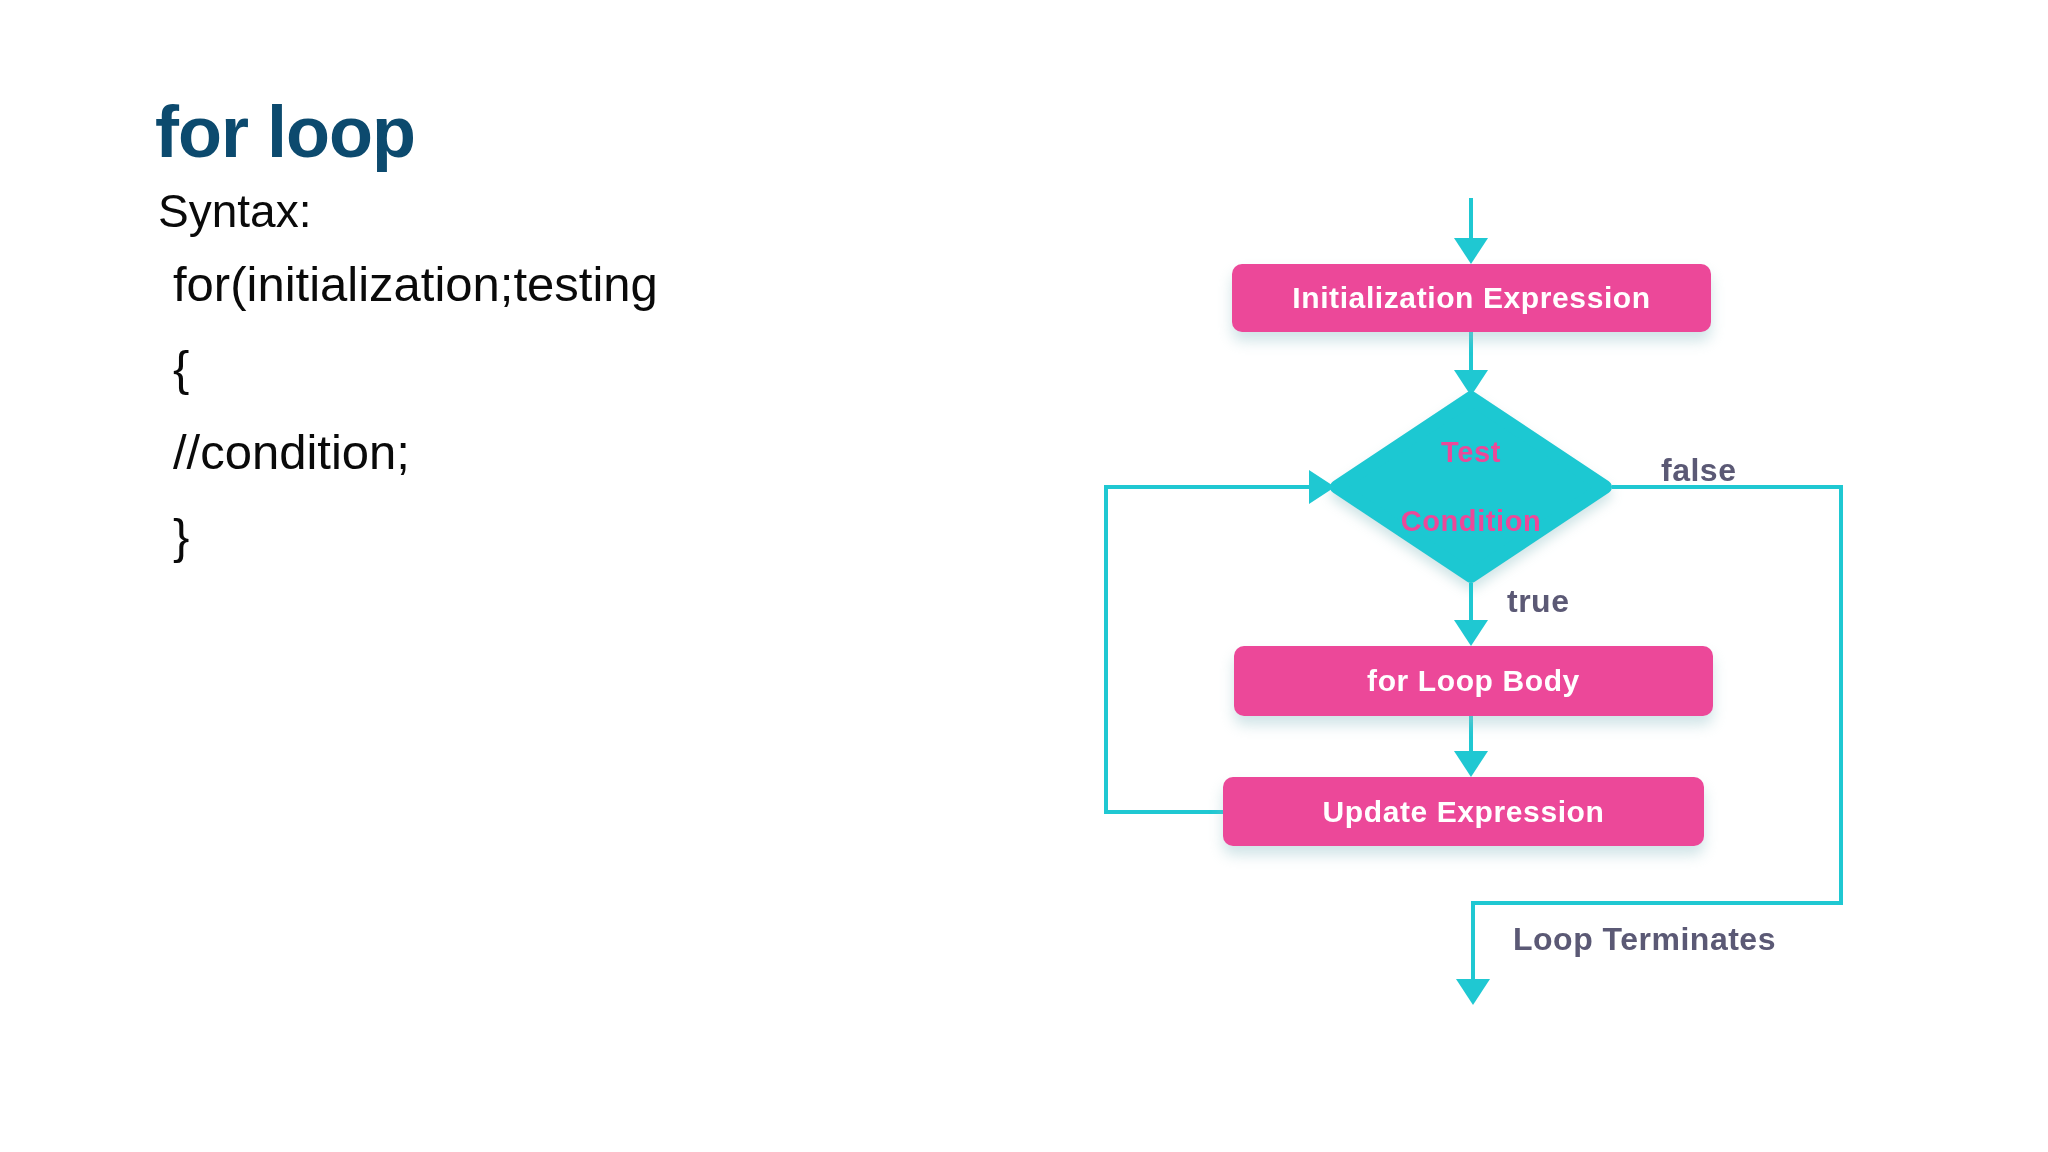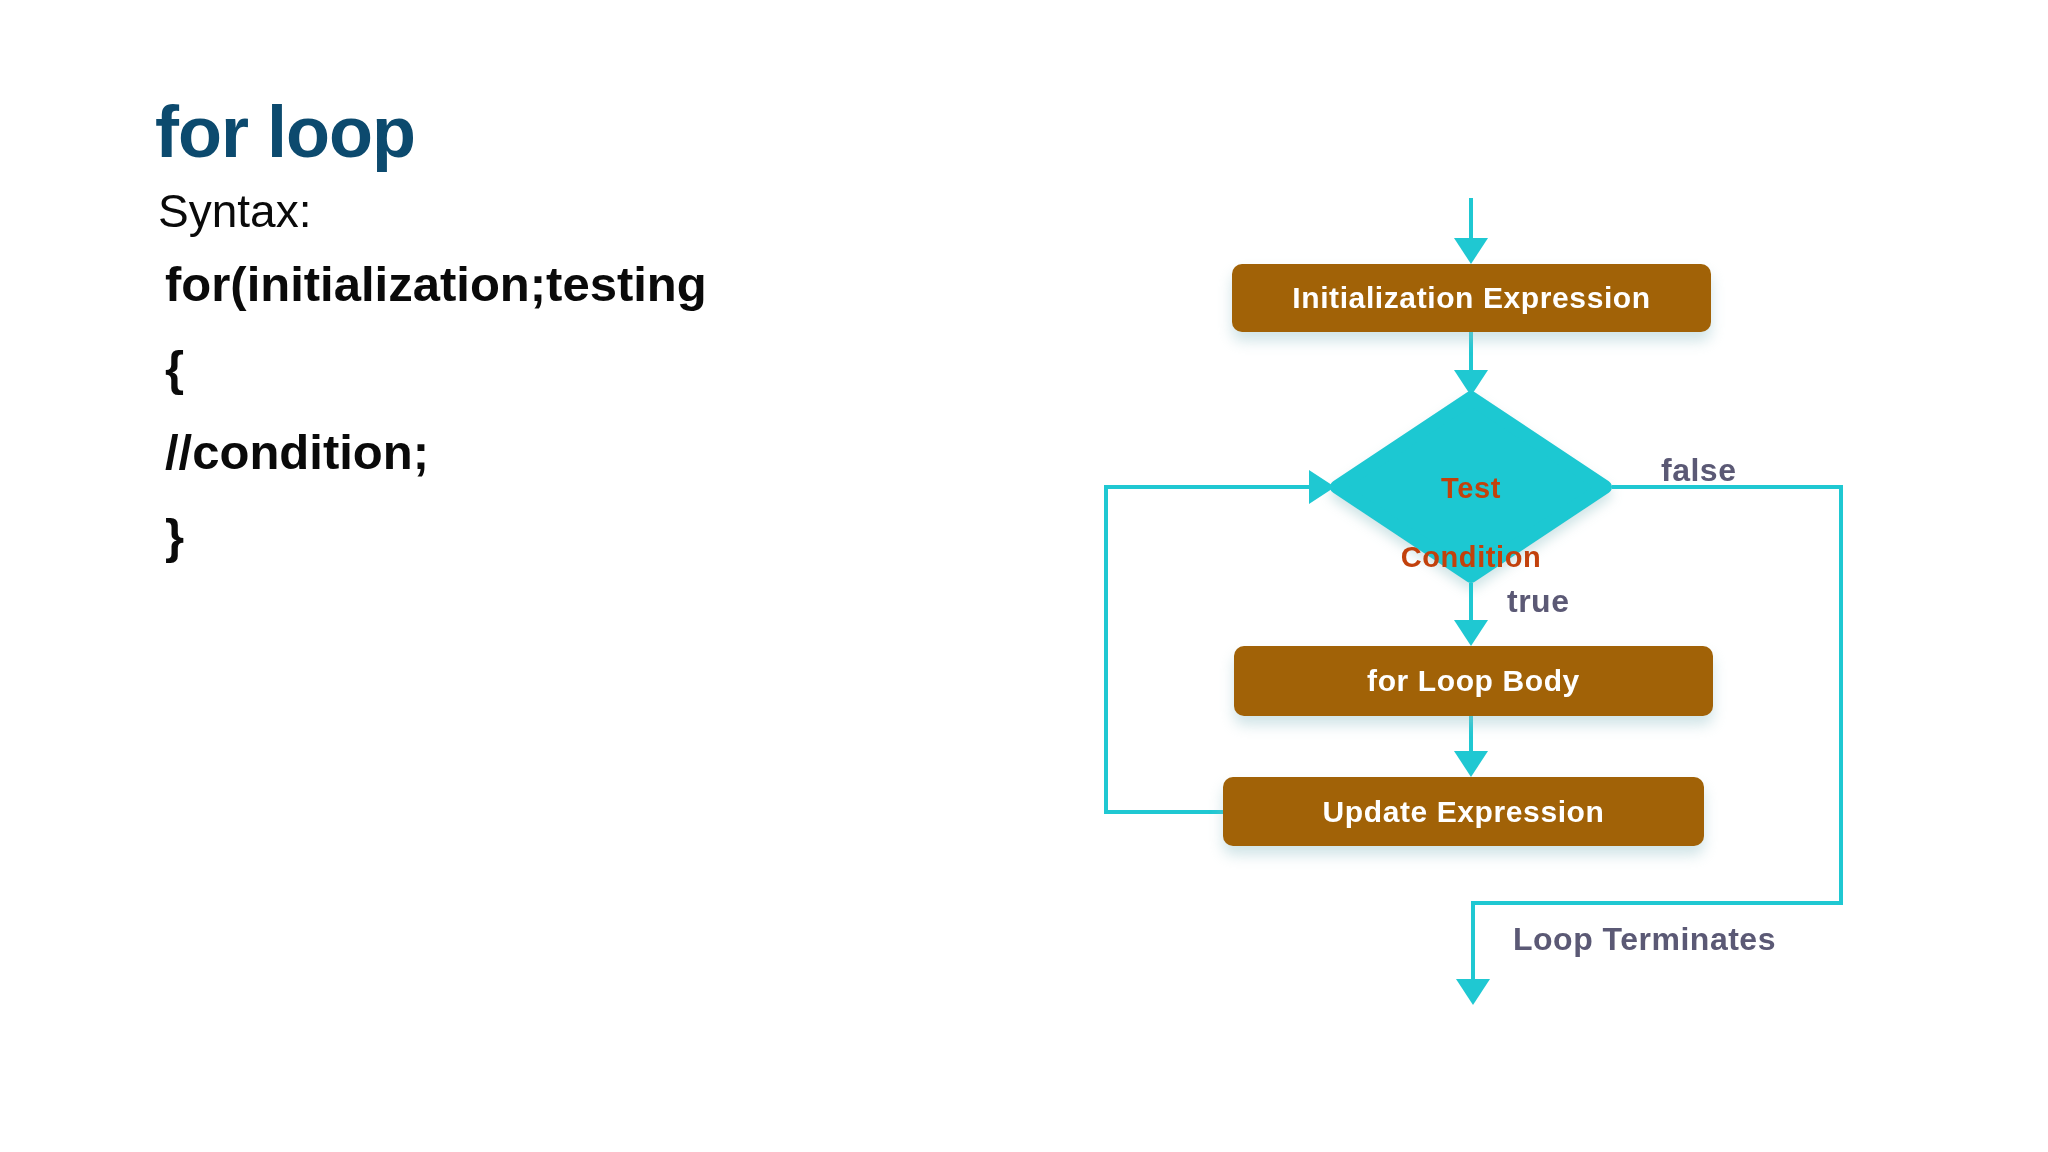--- a/index.html
+++ b/index.html
@@ -37,61 +37,60 @@
   .code-block {
     position: absolute;
     left: 158px;
     top: 252px;
     width: 860px;
     font-size: 49px;
     color: #0a0a0a;
     line-height: 65px;
   }
   .code-block p {
-    margin: 0 0 19px 7px;
-    font-weight: bold;
+    margin: 0 0 19px 15px;
   }
 
   
   #flowchart-svg {
     position: absolute;
     left: 0;
     top: 0;
     width: 2048px;
     height: 1152px;
     pointer-events: none;
   }
   .flow-node {
     position: absolute;
     display: flex;
     align-items: center;
     justify-content: center;
-    background: #a16207;
+    background: #ec4899;
     border-radius: 10px;
     color: #ffffff;
     font-size: 30px;
     font-weight: 700;
     letter-spacing: 0.6px;
     box-shadow: 0 9px 14px rgba(151, 196, 201, 0.45);
   }
   #node-initialization { left: 1232px; top: 264px; width: 479px; height: 68px; }
   #node-body           { left: 1234px; top: 646px; width: 479px; height: 70px; }
   #node-update         { left: 1223px; top: 777px; width: 481px; height: 69px; }
 
   .diamond-label {
     position: absolute;
     left: 1337px;
     top: 398px;
     width: 268px;
     height: 178px;
     display: flex;
     flex-direction: column;
     align-items: center;
-    justify-content: flex-end;
-    color: #c2410c;
+    justify-content: center;
+    color: #ec4899;
     font-size: 29px;
     font-weight: 700;
     letter-spacing: 0.6px;
     line-height: 37px;
     text-align: center;
     gap: 32px;
   }
   .edge-label {
     position: absolute;
     color: #5b5975;

